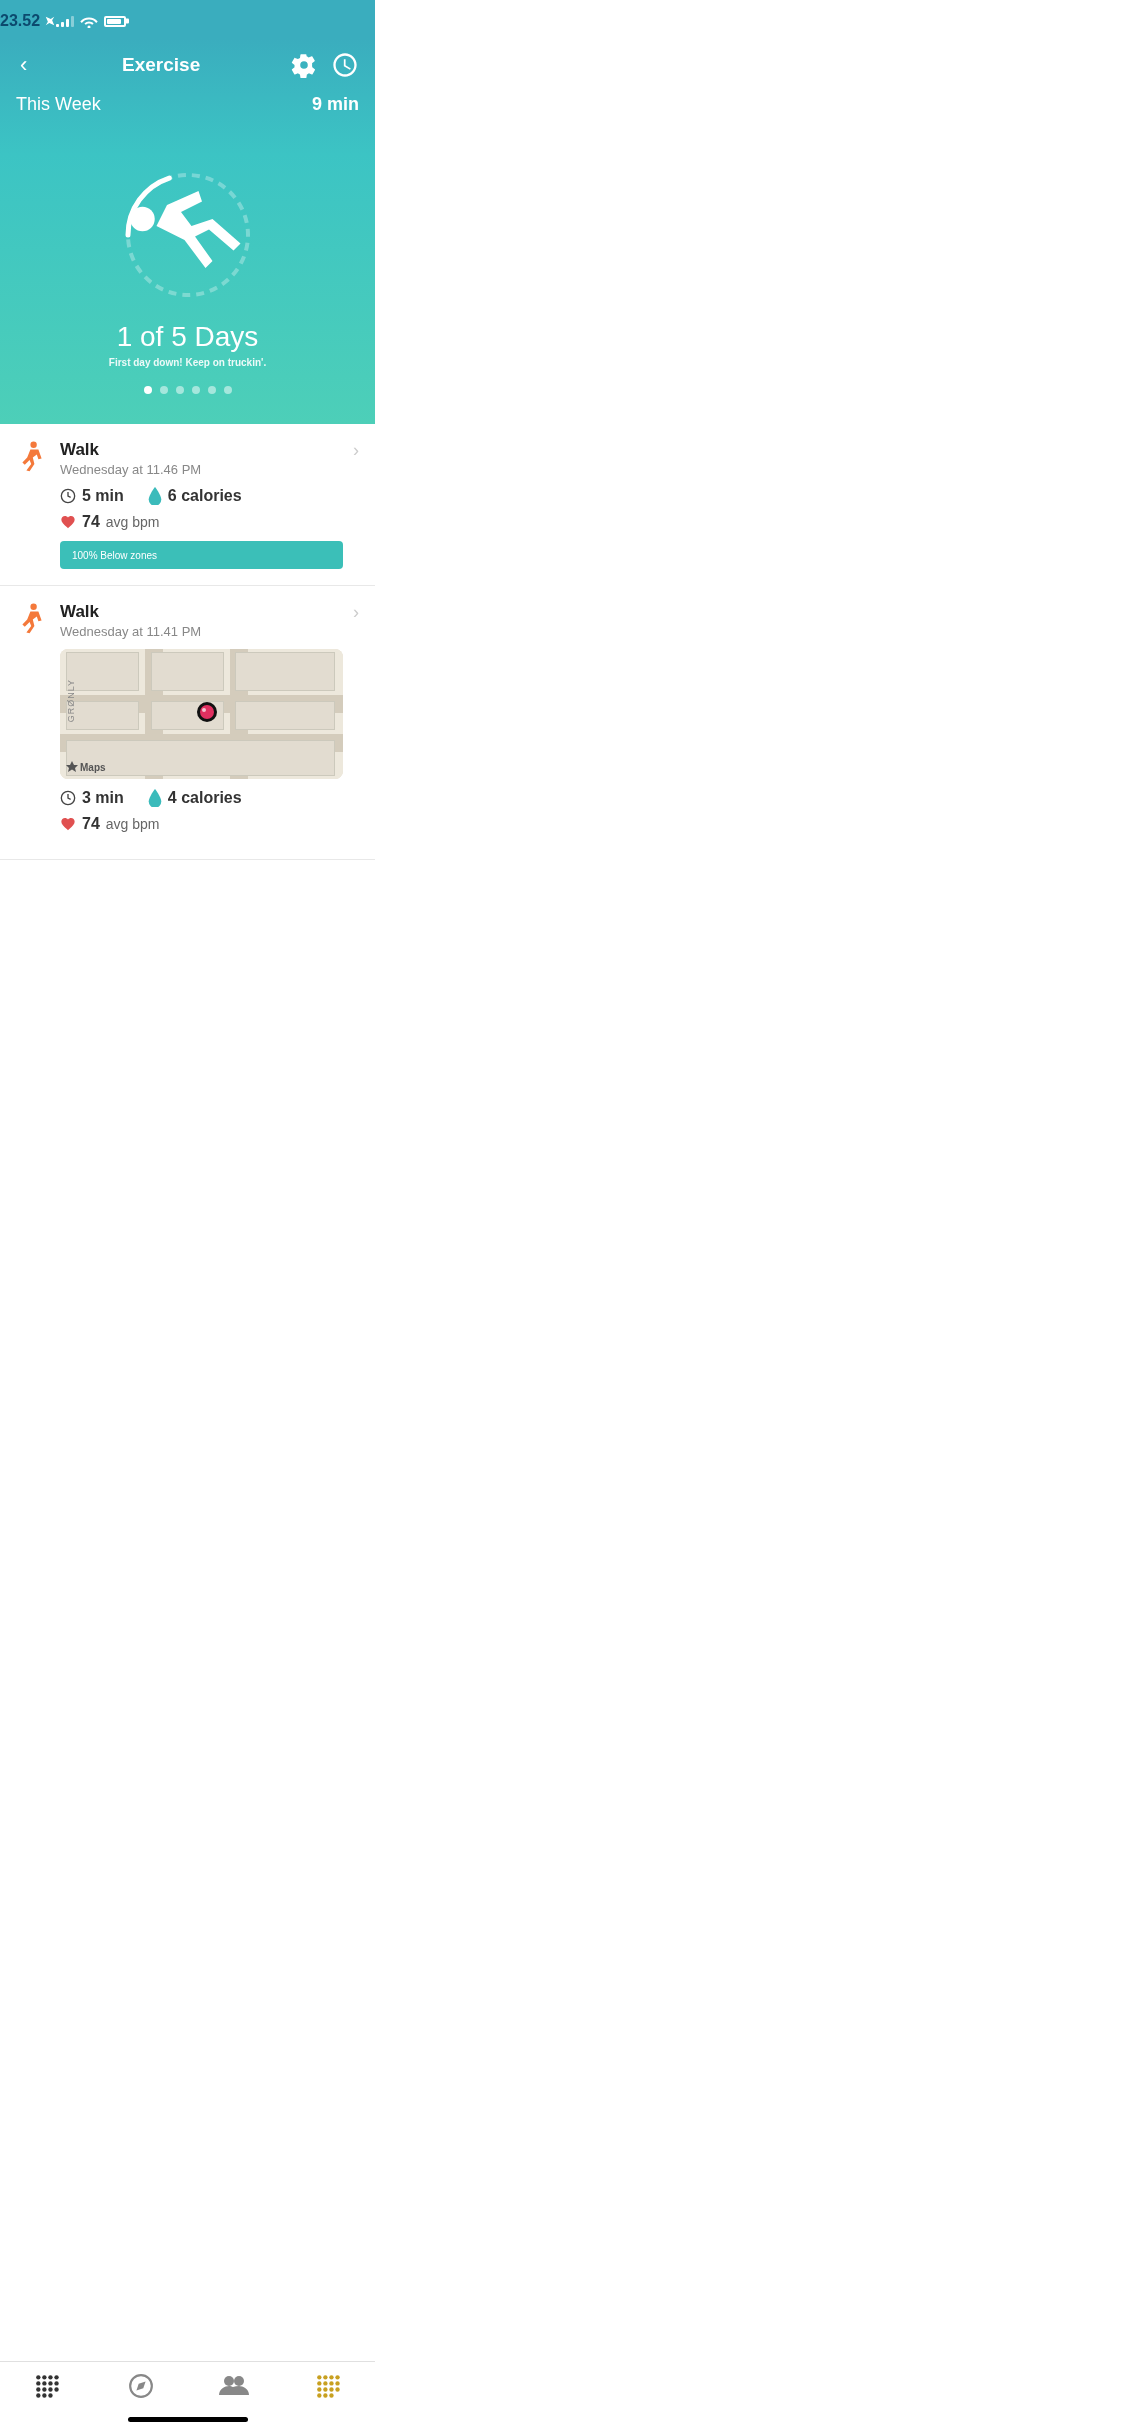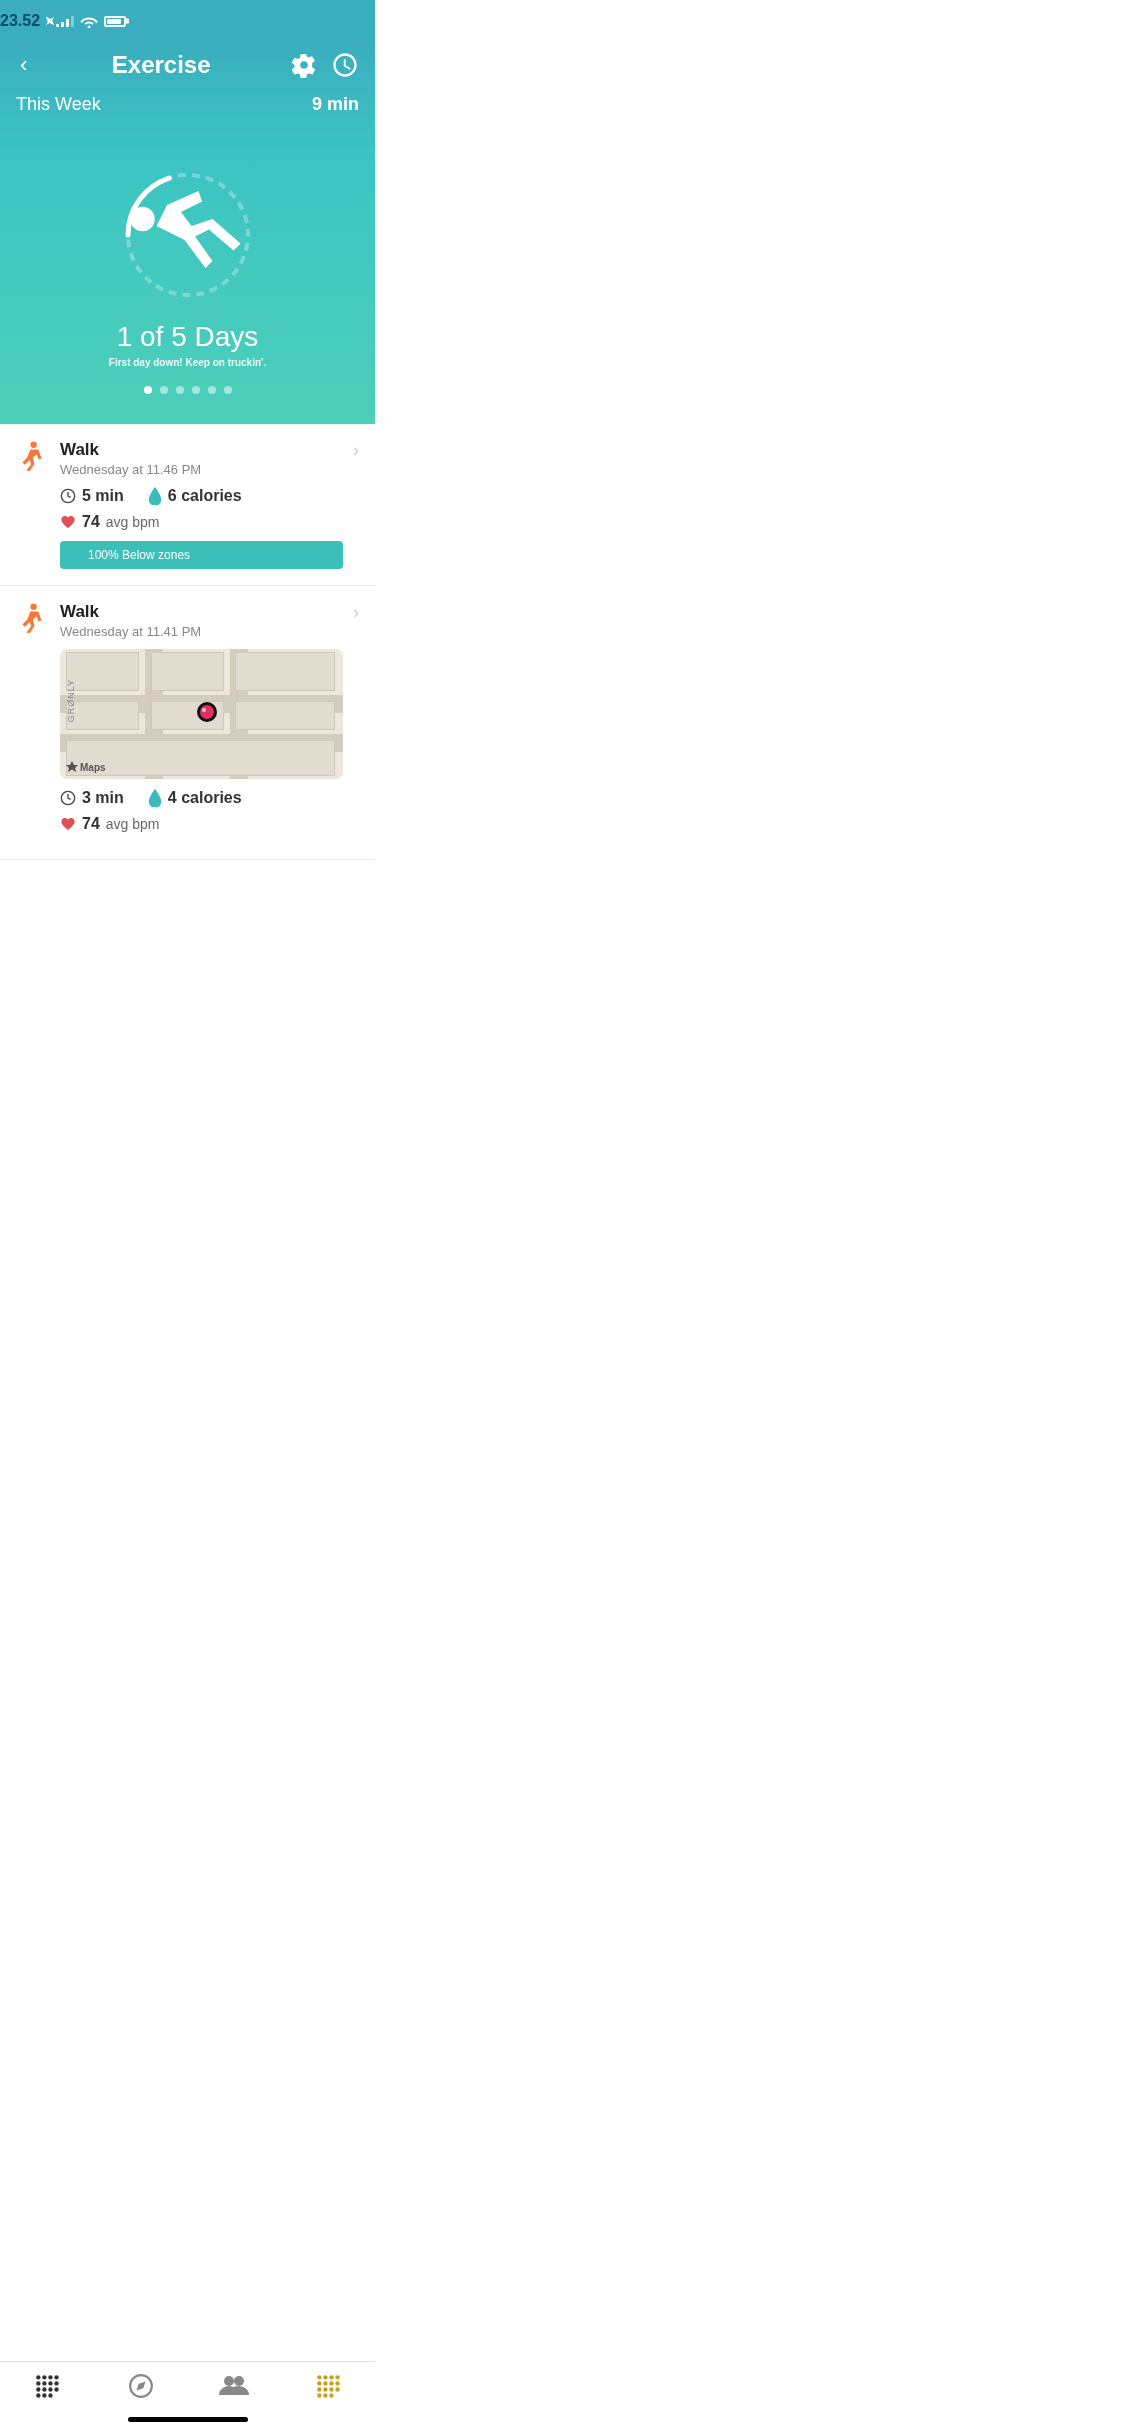--- a/index.html
+++ b/index.html
@@ -84,21 +84,21 @@
       align-items: center;
       margin-bottom: 12px;
     }
     .back-btn {
       font-size: 22px;
       color: white;
       cursor: pointer;
       padding: 4px;
     }
     .header-title {
-      font-size: 24px;
+      font-size: 19px;
       font-weight: 600;
       color: white;
       text-align: center;
     }
     .header-actions {
       display: flex;
       gap: 14px;
       align-items: center;
     }
     .week-row {
@@ -224,23 +224,22 @@
       margin-right: 16px;
       height: 28px;
       background: #3bbfb8;
       border-radius: 4px;
       display: flex;
       align-items: center;
       padding: 0 12px;
     }
     .zone-bar-text {
       color: white;
-      font-size: 12px;
+      font-size: 10px;
       font-weight: 500;
-      margin-left: 16px;
     }
 
     
     .map-container {
       margin: 0 16px 10px 44px;
       border-radius: 8px;
       overflow: hidden;
       height: 130px;
       background: #e8e0d0;
       position: relative;

